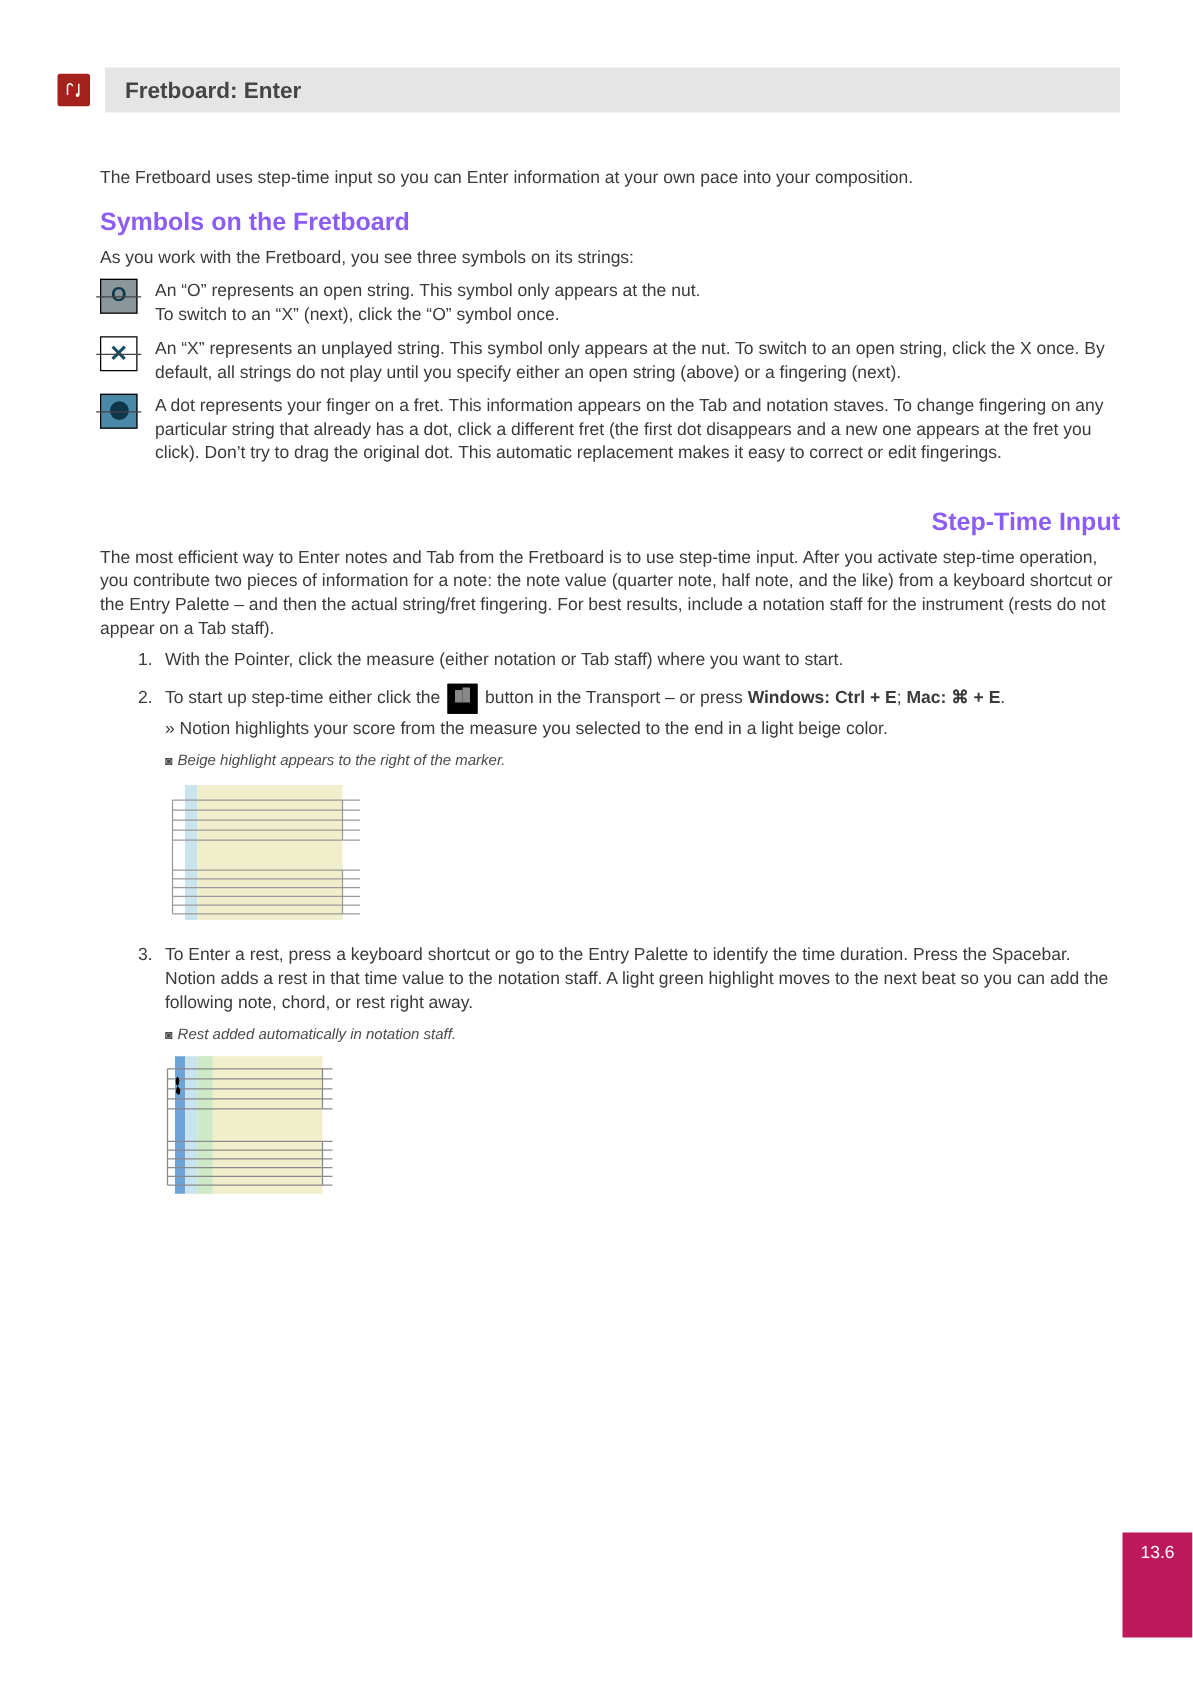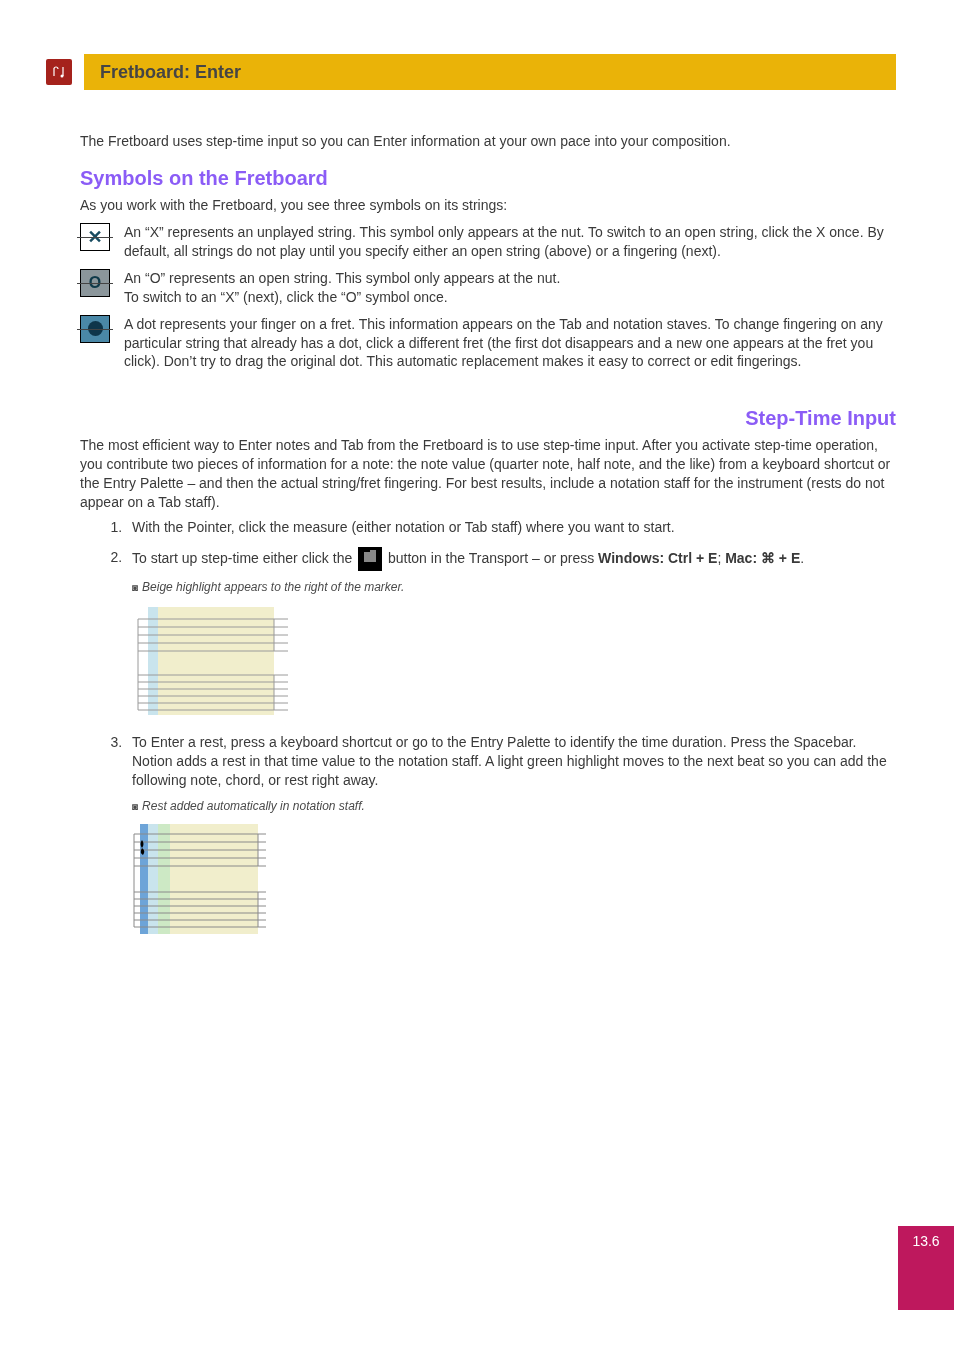--- a/index.html
+++ b/index.html
@@ -33,21 +33,21 @@
     border-radius: 2px;
     display: flex;
     align-items: center;
     justify-content: center;
     color: #fff;
     font-size: 12px;
   }
   .title-bar h1 {
     flex: 1;
     margin: 0;
-    background: #eab308;
+    background: #e5e5e5;
     font-size: 18px;
     font-weight: bold;
     color: #454545;
     padding: 6px 16px;
   }
   .section-title {
     color: #8b5cf6;
     font-weight: bold;
     font-size: 20px;
     margin: 14px 0 2px 0;
@@ -194,52 +194,53 @@
     </div>
     <h1>Fretboard: Enter</h1>
   </div>
 
   <p>The Fretboard uses step-time input so you can Enter information at your own pace into your composition.</p>
 
   <h2 class="section-title">Symbols on the Fretboard</h2>
   <p>As you work with the Fretboard, you see three symbols on its strings:</p>
 
   <div class="sym-row">
-    <div class="sym-icon x">
-        <span class="string"></span>
-      </div>
-    <div>An “X” represents an unplayed string. This symbol only appears at the nut. To switch to an open string, click the X once. By default, all strings do not play until you specify either an open string (above) or a fingering (next).</div>
-  </div>
-
-  <div class="sym-row">
     <div class="sym-icon o">
         <span class="string"></span>
       </div>
     <div>
       <span>An “O” represents an open string. This symbol only appears at the nut.</span><br>
       <span>To switch to an “X” (next), click the “O” symbol once.</span>
     </div>
+  </div>
+
+  <div class="sym-row">
+    <div class="sym-icon x">
+        <span class="string"></span>
+      </div>
+    <div>An “X” represents an unplayed string. This symbol only appears at the nut. To switch to an open string, click the X once. By default, all strings do not play until you specify either an open string (above) or a fingering (next).</div>
   </div>
 
   <div class="sym-row">
     <div class="sym-icon dot">
         <span class="string"></span>
       </div>
     <div>A dot represents your finger on a fret. This information appears on the Tab and notation staves. To change fingering on any particular string that already has a dot, click a different fret (the first dot disappears and a new one appears at the fret you click). Don’t try to drag the original dot. This automatic replacement makes it easy to correct or edit fingerings.</div>
   </div>
 
   <h2 class="section-title" style="margin-top:34px;text-align:right;">Step-Time Input</h2>
   <p>The most efficient way to Enter notes and Tab from the Fretboard is to use step-time input. After you activate step-time operation, you contribute two pieces of information for a note: the note value (quarter note, half note, and the like) from a keyboard shortcut or the Entry Palette – and then the actual string/fret fingering. For best results, include a notation staff for the instrument (rests do not appear on a Tab staff).</p>
 
   <ol class="steps">
     <li>
       <span>With the Pointer, click the measure (either notation or Tab staff) where you want to start.</span>
     </li>
     <li>
       <span>To start up step-time either click the </span><span class="inline-btn"></span><span> button in the Transport – or press </span><strong>Windows:</strong><strong> Ctrl + E</strong><span>; </span><strong>Mac:</strong><strong> ⌘ + E</strong><span>.</span>
+      <div class="sub">» Notion highlights your score from the measure you selected to the end in a light beige color.</div>
 
       <div class="caption"><span class="cap-dot">◙</span><span>Beige highlight appears to the right of the marker.</span></div>
       <div class="staves-fig">
         <svg width="162" height="120" viewBox="0 0 162 120">
           <rect x="16" y="6" width="10" height="108" fill="#c9e4ed"></rect>
           <rect x="26" y="6" width="116" height="108" fill="#f0ecc7" opacity="0.9"></rect>
           <g stroke="#9a9a9a" stroke-width="1">
             <line x1="6" y1="18" x2="156" y2="18"></line>
             <line x1="6" y1="26" x2="156" y2="26"></line>
             <line x1="6" y1="34" x2="156" y2="34"></line>

